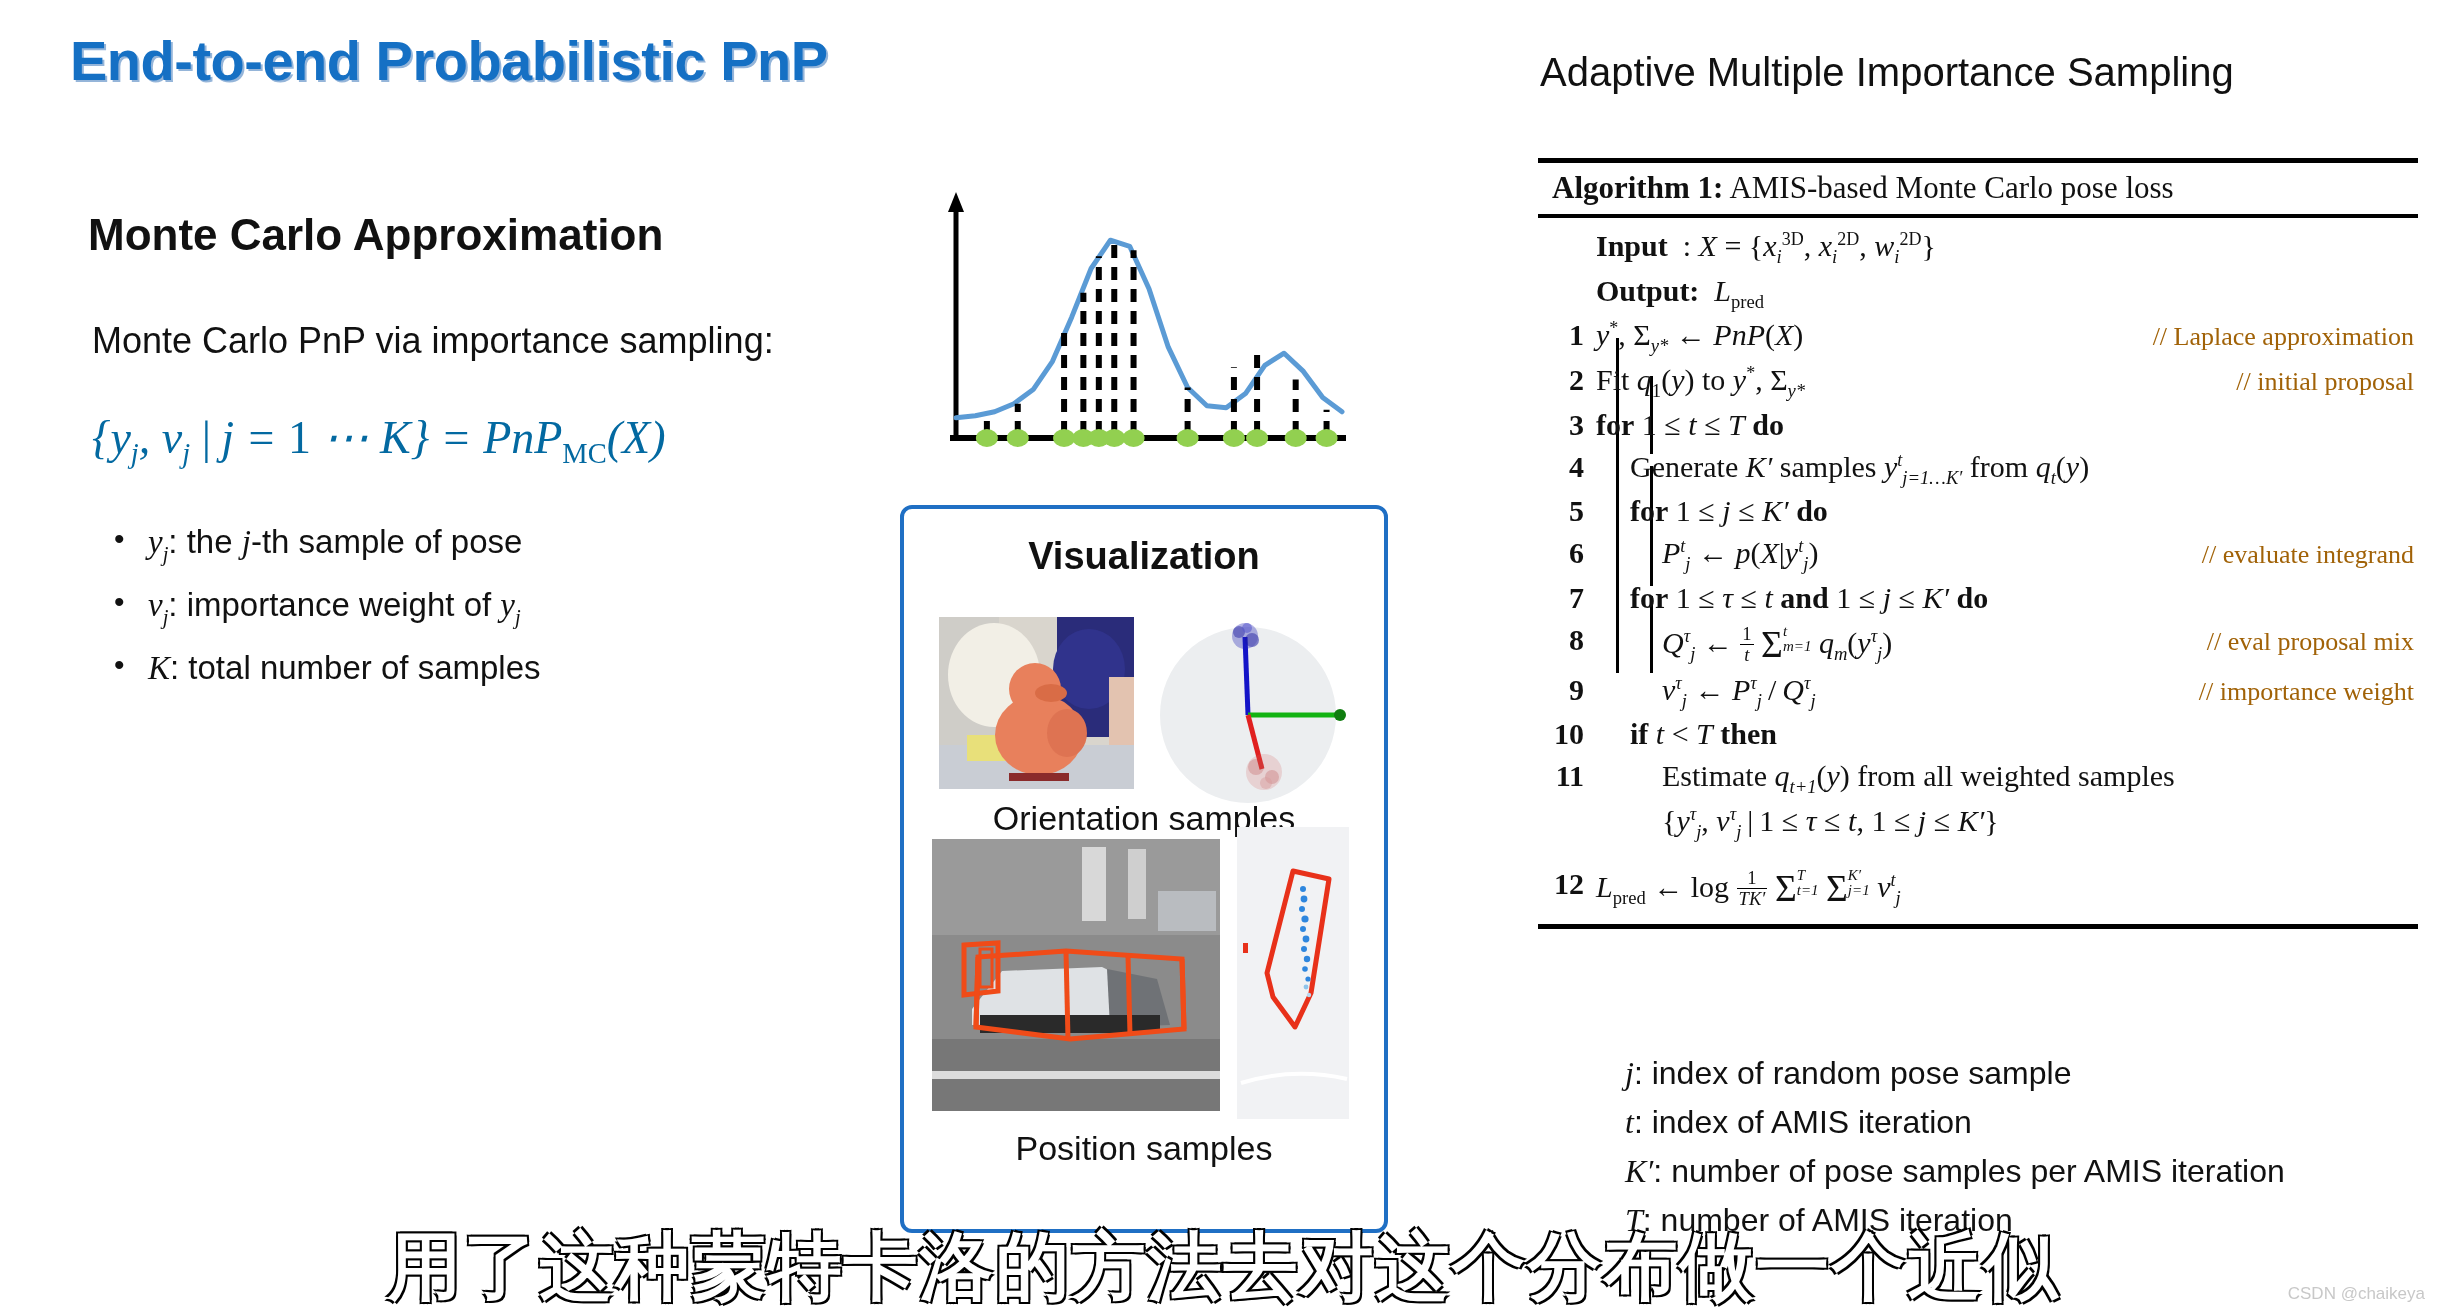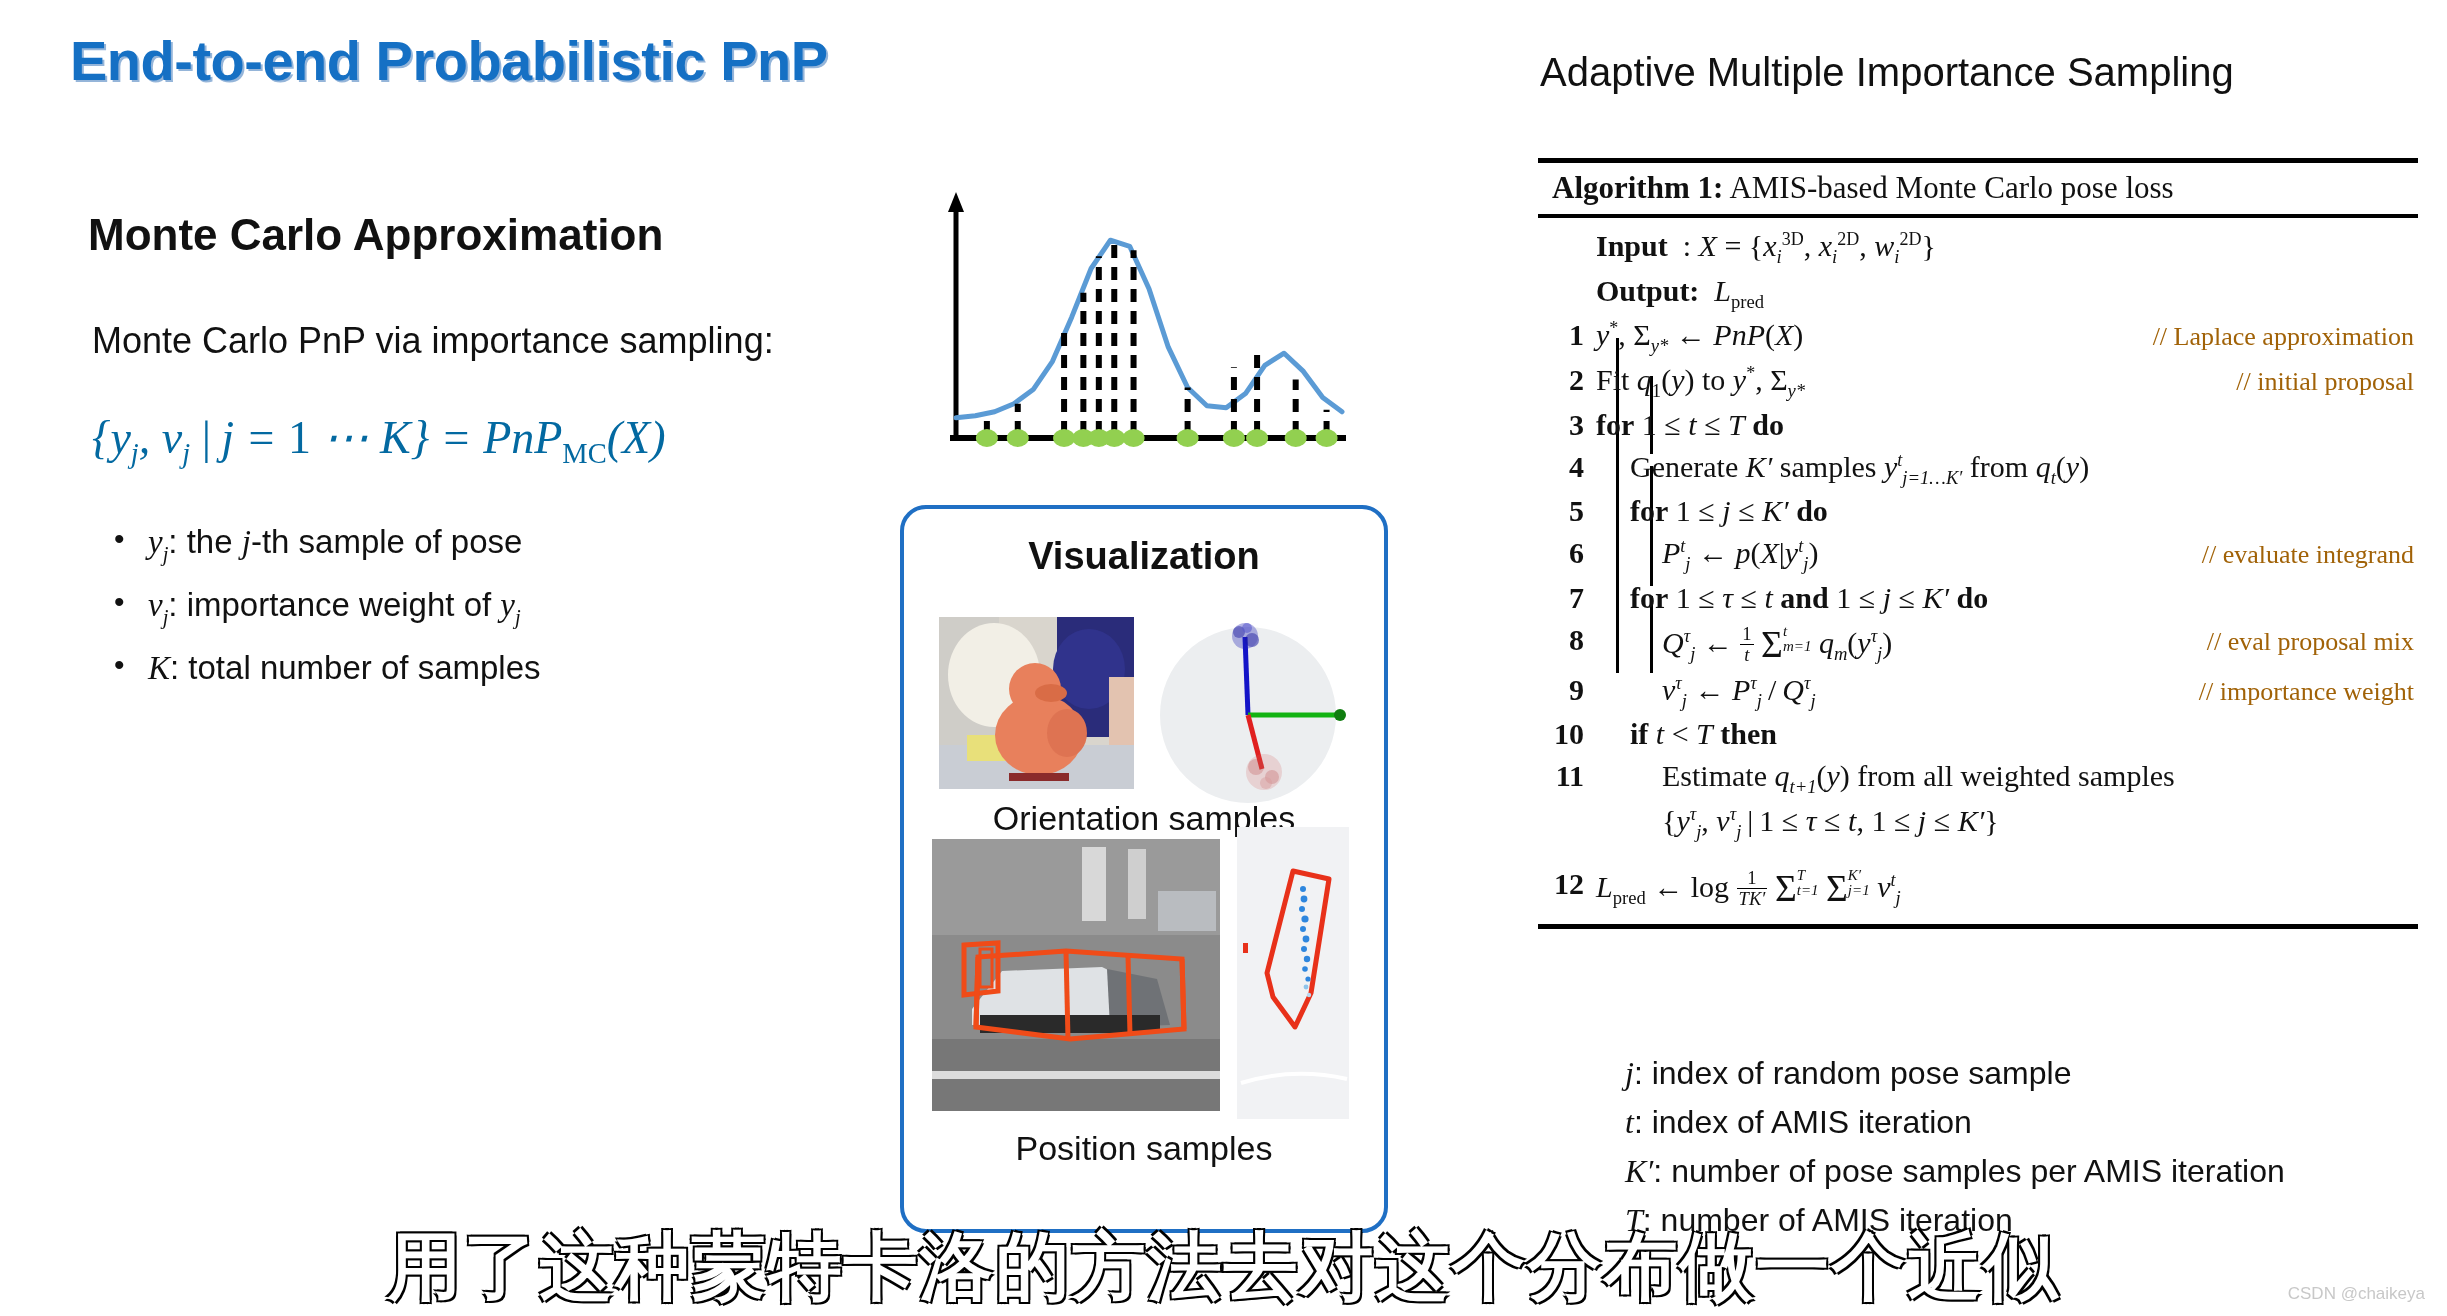--- a/index.html
+++ b/index.html
@@ -27,21 +27,21 @@
   .mi{font-family:"Liberation Serif",serif;font-style:italic;}
   .mu{font-family:"Liberation Serif",serif;font-style:normal;}
   sub{font-size:.62em;font-style:italic;}
   sup{font-size:.6em;font-style:normal;}
 
   
   #dist-plot{position:absolute;left:930px;top:190px;width:420px;height:260px;}
 
   
   #viz-card{position:absolute;left:900px;top:505px;width:480px;height:720px;
-      border:4px solid #1F6FC4;border-radius:26px;background:#fff;}
+      border:4px solid #1F6FC4;border-radius:12px;background:#fff;}
   #viz-title{position:absolute;top:26px;left:0;width:100%;text-align:center;
       font-size:38px;font-weight:bold;color:#111;}
   #orient-label{position:absolute;top:290px;left:0;width:100%;text-align:center;
       font-size:34px;color:#111;}
   #position-label{position:absolute;top:620px;left:0;width:100%;text-align:center;
       font-size:34px;color:#111;}
 
   .photo-duck{position:absolute;left:35px;top:108px;width:195px;height:172px;overflow:hidden;}
   .sphere-wrap{position:absolute;left:240px;top:110px;width:215px;height:195px;}
   .photo-car{position:absolute;left:28px;top:330px;width:288px;height:272px;overflow:hidden;}

